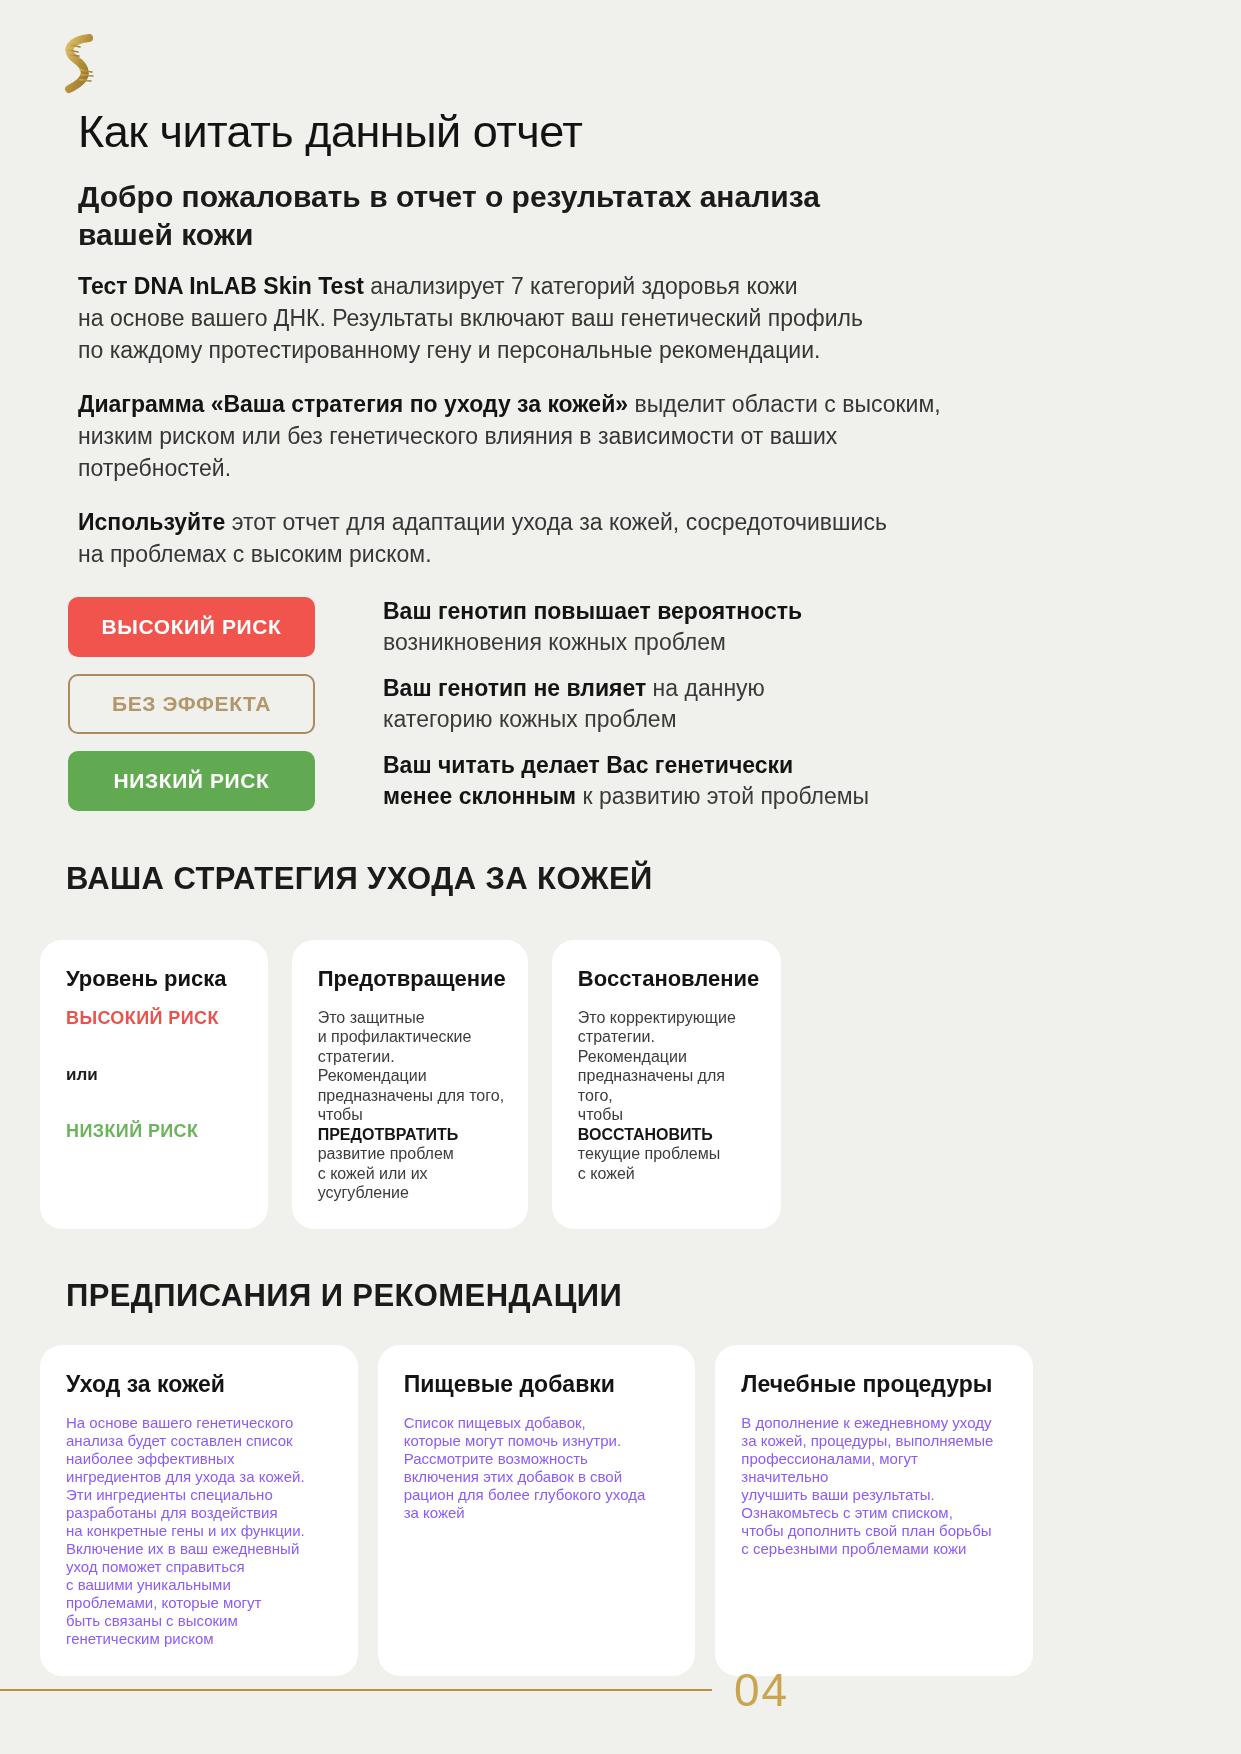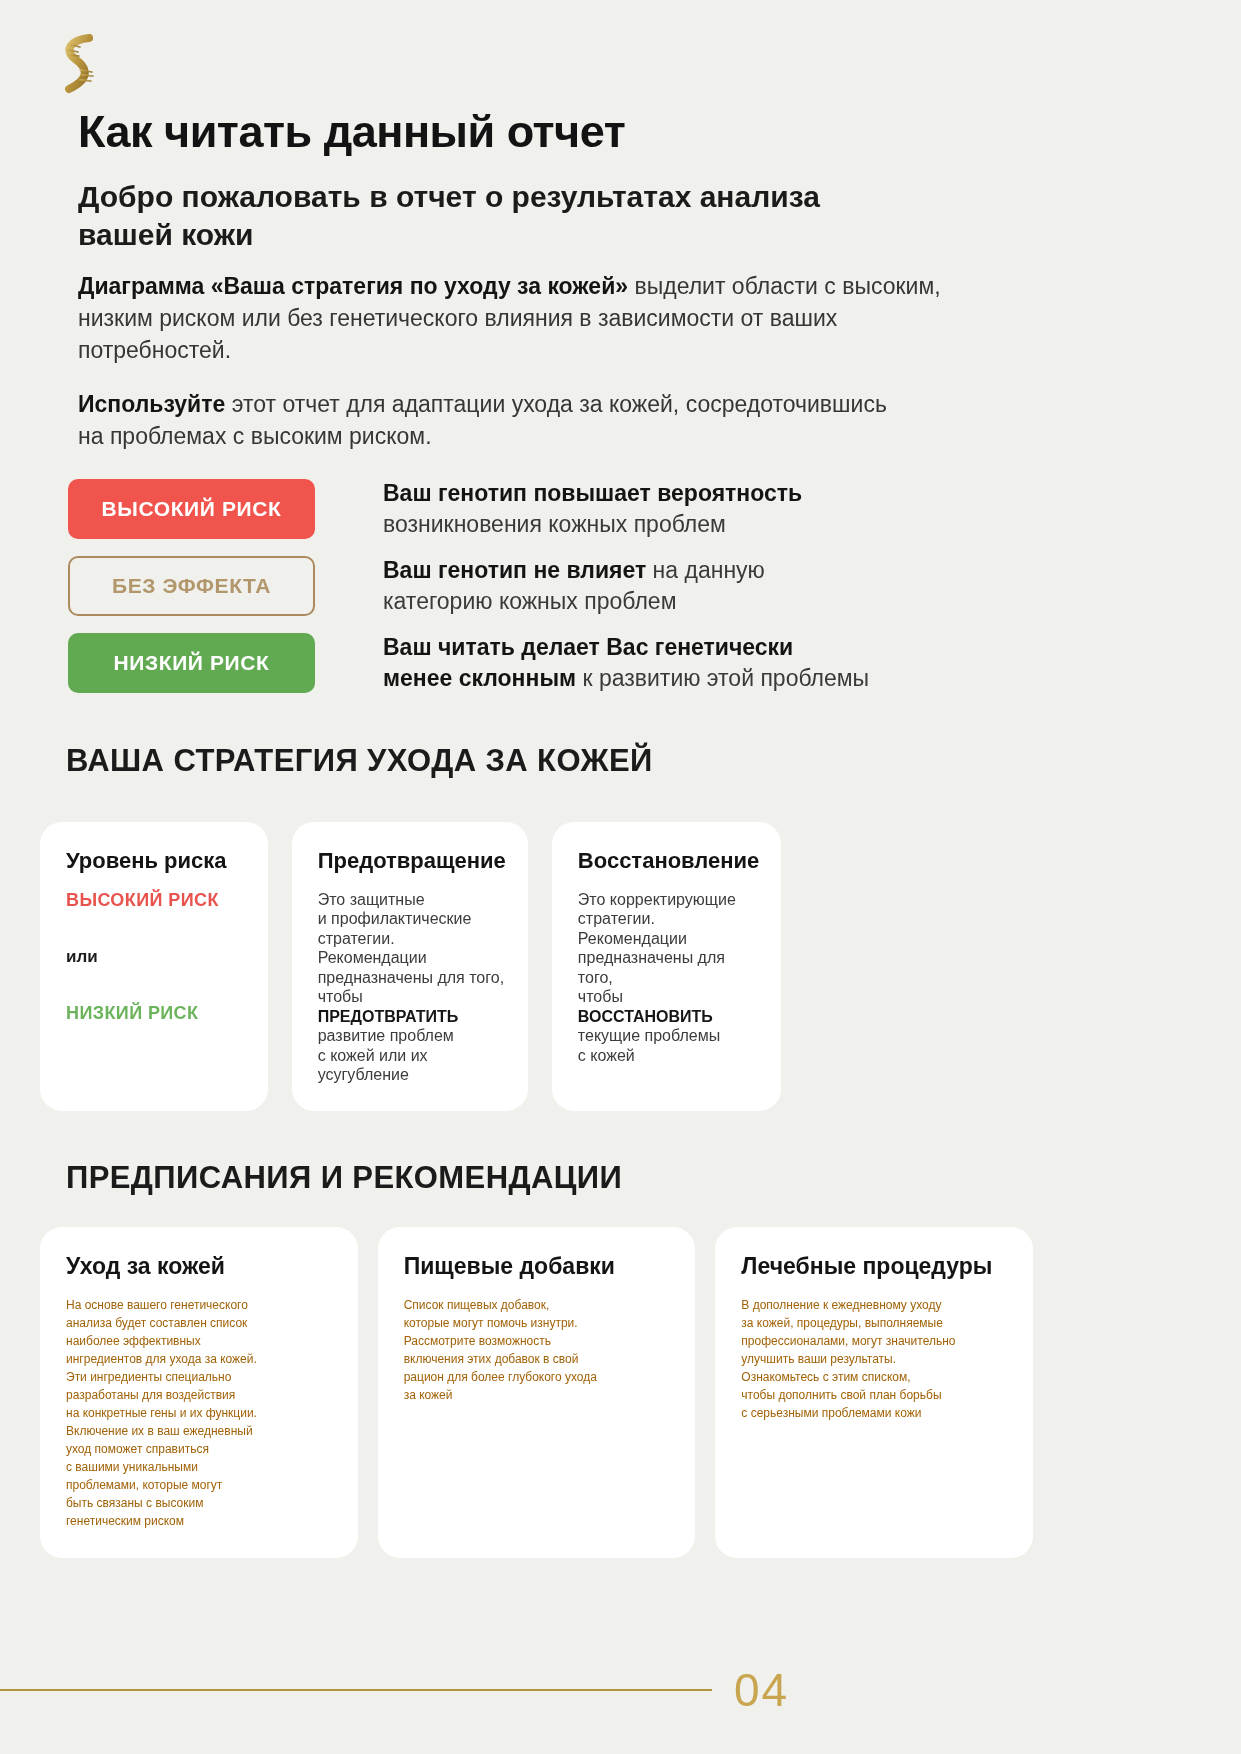--- a/index.html
+++ b/index.html
@@ -12,21 +12,21 @@
   html,body{margin:0;padding:0;}
   body{background:#e7e6e2;}
   .page{
     position:relative; width:1241px; height:1754px; margin:0 auto;
     background:var(--page-bg);
     font-family:"Liberation Sans","DejaVu Sans",sans-serif;
     color:#333; overflow:hidden;
   }
   .logo{display:block; margin:34px 0 0 56px;}
   h1.title{
-    margin:12px 0 0 78px; font-size:45px; line-height:1.15; font-weight:700;
+    margin:12px 0 0 78px; font-size:45px; line-height:1.15; font-weight:400;
     letter-spacing:-0.5px; color:#131313;
   }
   .subtitle{
     margin:20px 0 0 78px; font-size:30px; line-height:38px; font-weight:700;
     color:#1b1b1b; max-width:920px;
   }
   .intro{margin:16px 100px 0 78px; max-width:960px;}
   .intro p{margin:0 0 22px 0; font-size:23px; line-height:32px; color:#363636;}
   .intro strong, .legend strong{color:#141414;}
   .legend{margin:26px 0 0 68px;}
@@ -48,21 +48,21 @@
   .cards.strategy{grid-template-columns:repeat(4,1fr);}
   .cards.prescriptions{grid-template-columns:repeat(3,1fr); gap:20px; margin-top:30px;}
   .card{
     background:var(--card-bg); border-radius:22px; padding:26px 22px 26px 26px;
     box-sizing:border-box;
   }
   .card-title{font-size:22px; font-weight:700; color:#141414; margin:0 0 16px 0;}
   .cards.prescriptions .card{padding:26px 24px 28px 26px; min-height:318px;}
   .cards.prescriptions .card-title{font-size:23px; margin-bottom:16px;}
   .card-body{font-size:16px; line-height:19.5px; color:#3c3c3c;}
-  .cards.prescriptions .card-body{font-size:12px; line-height:18px; color:#a16207;}
+  .cards.prescriptions .card-body{font-size:15px; line-height:18px; color:#8b5cf6;}
   .card-body strong{color:#161616;}
   .problem-value{font-size:17.5px; letter-spacing:0.4px; color:#262626;}
   .risk-label{font-size:18px; font-weight:700; letter-spacing:0.4px;}
   .risk-label.high{color:var(--risk-red-text);}
   .risk-label.low{color:var(--risk-green-text);}
   .risk-or{font-size:17px; font-weight:700; color:#1d1d1d; margin:36px 0;}
   .footer{
     position:absolute; left:0; top:1664px; width:100%; height:52px;
     display:flex; align-items:center;
   }
@@ -94,20 +94,21 @@
         <path d="M25 41 L37 42"></path>
         <path d="M24 46 L35 47"></path>
     </g>
   </svg>
 
   <h1 class="title">Как читать данный отчет</h1>
 
   <div class="subtitle">Добро пожаловать в отчет о результатах анализа<br>вашей кожи</div>
 
   <div class="intro">
+    <p><strong>Тест DNA InLAB Skin Test</strong> анализирует 7 категорий здоровья кожи<br>на основе вашего ДНК. Результаты включают ваш генетический профиль<br>по каждому протестированному гену и персональные рекомендации.</p>
     <p><strong>Диаграмма «Ваша стратегия по уходу за кожей»</strong> выделит области с высоким,<br>низким риском или без генетического влияния в зависимости от ваших<br>потребностей.</p>
     <p><strong>Используйте</strong> этот отчет для адаптации ухода за кожей, сосредоточившись<br>на проблемах с высоким риском.</p>
   </div>
 
   <div class="legend">
     <div class="legend-row">
       <div class="badge badge-high">ВЫСОКИЙ РИСК</div>
       <div class="legend-desc"><strong>Ваш генотип повышает вероятность</strong><br>возникновения кожных проблем</div>
     </div>
     <div class="legend-row">

